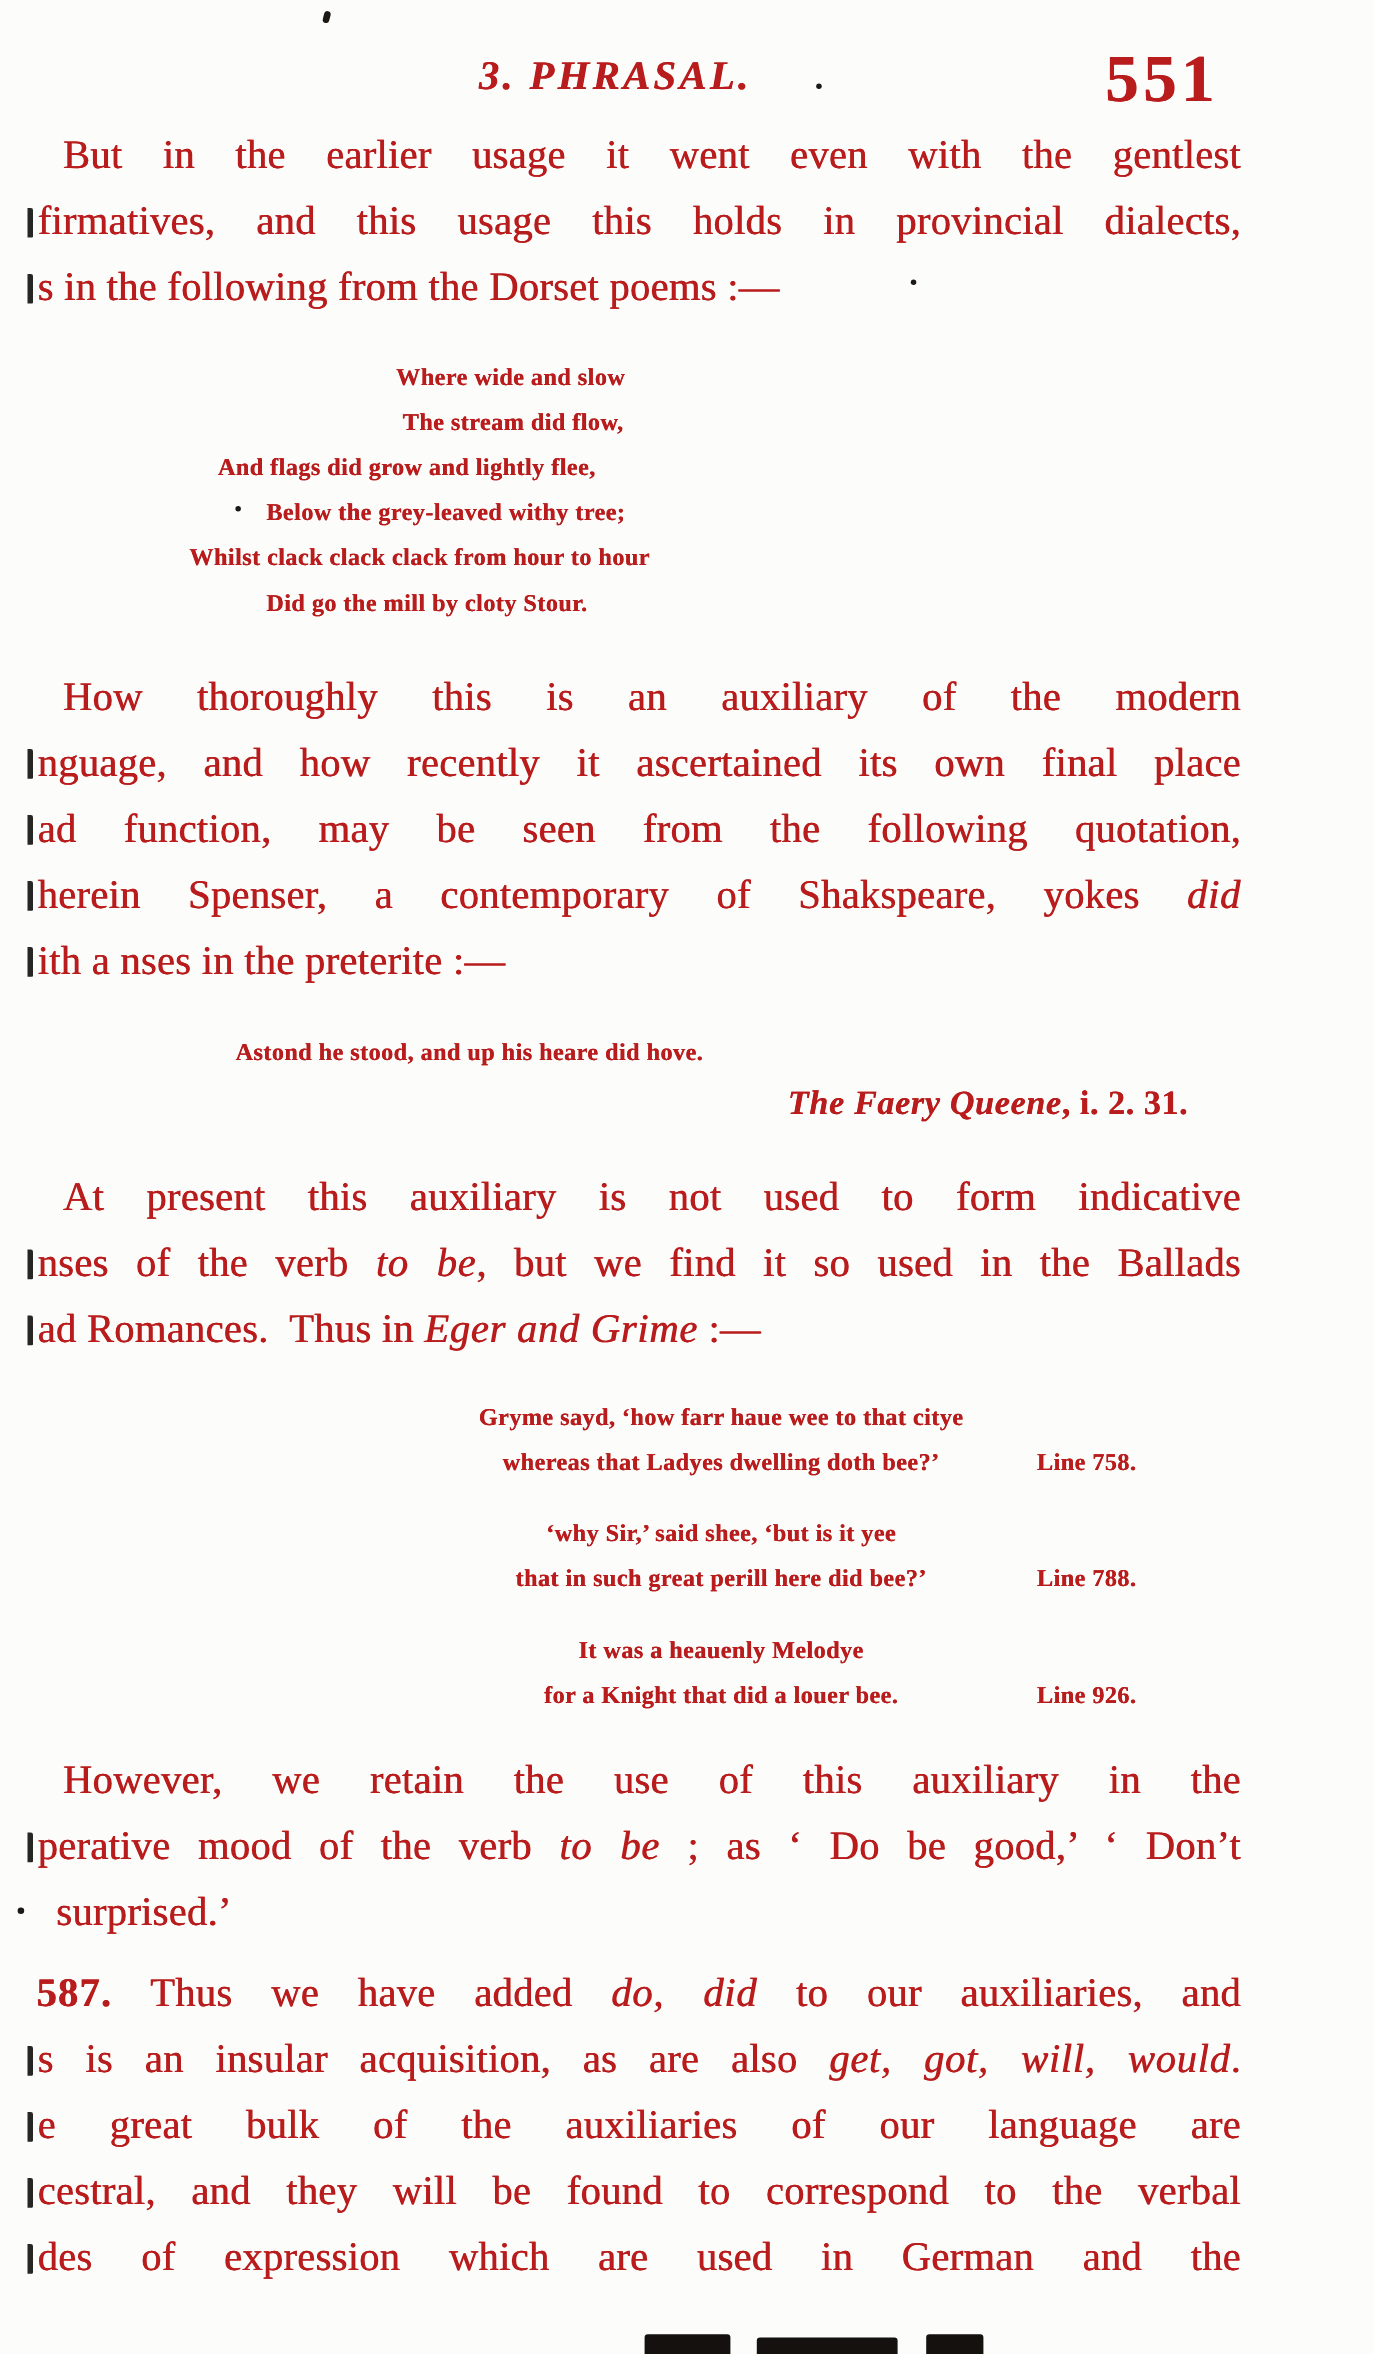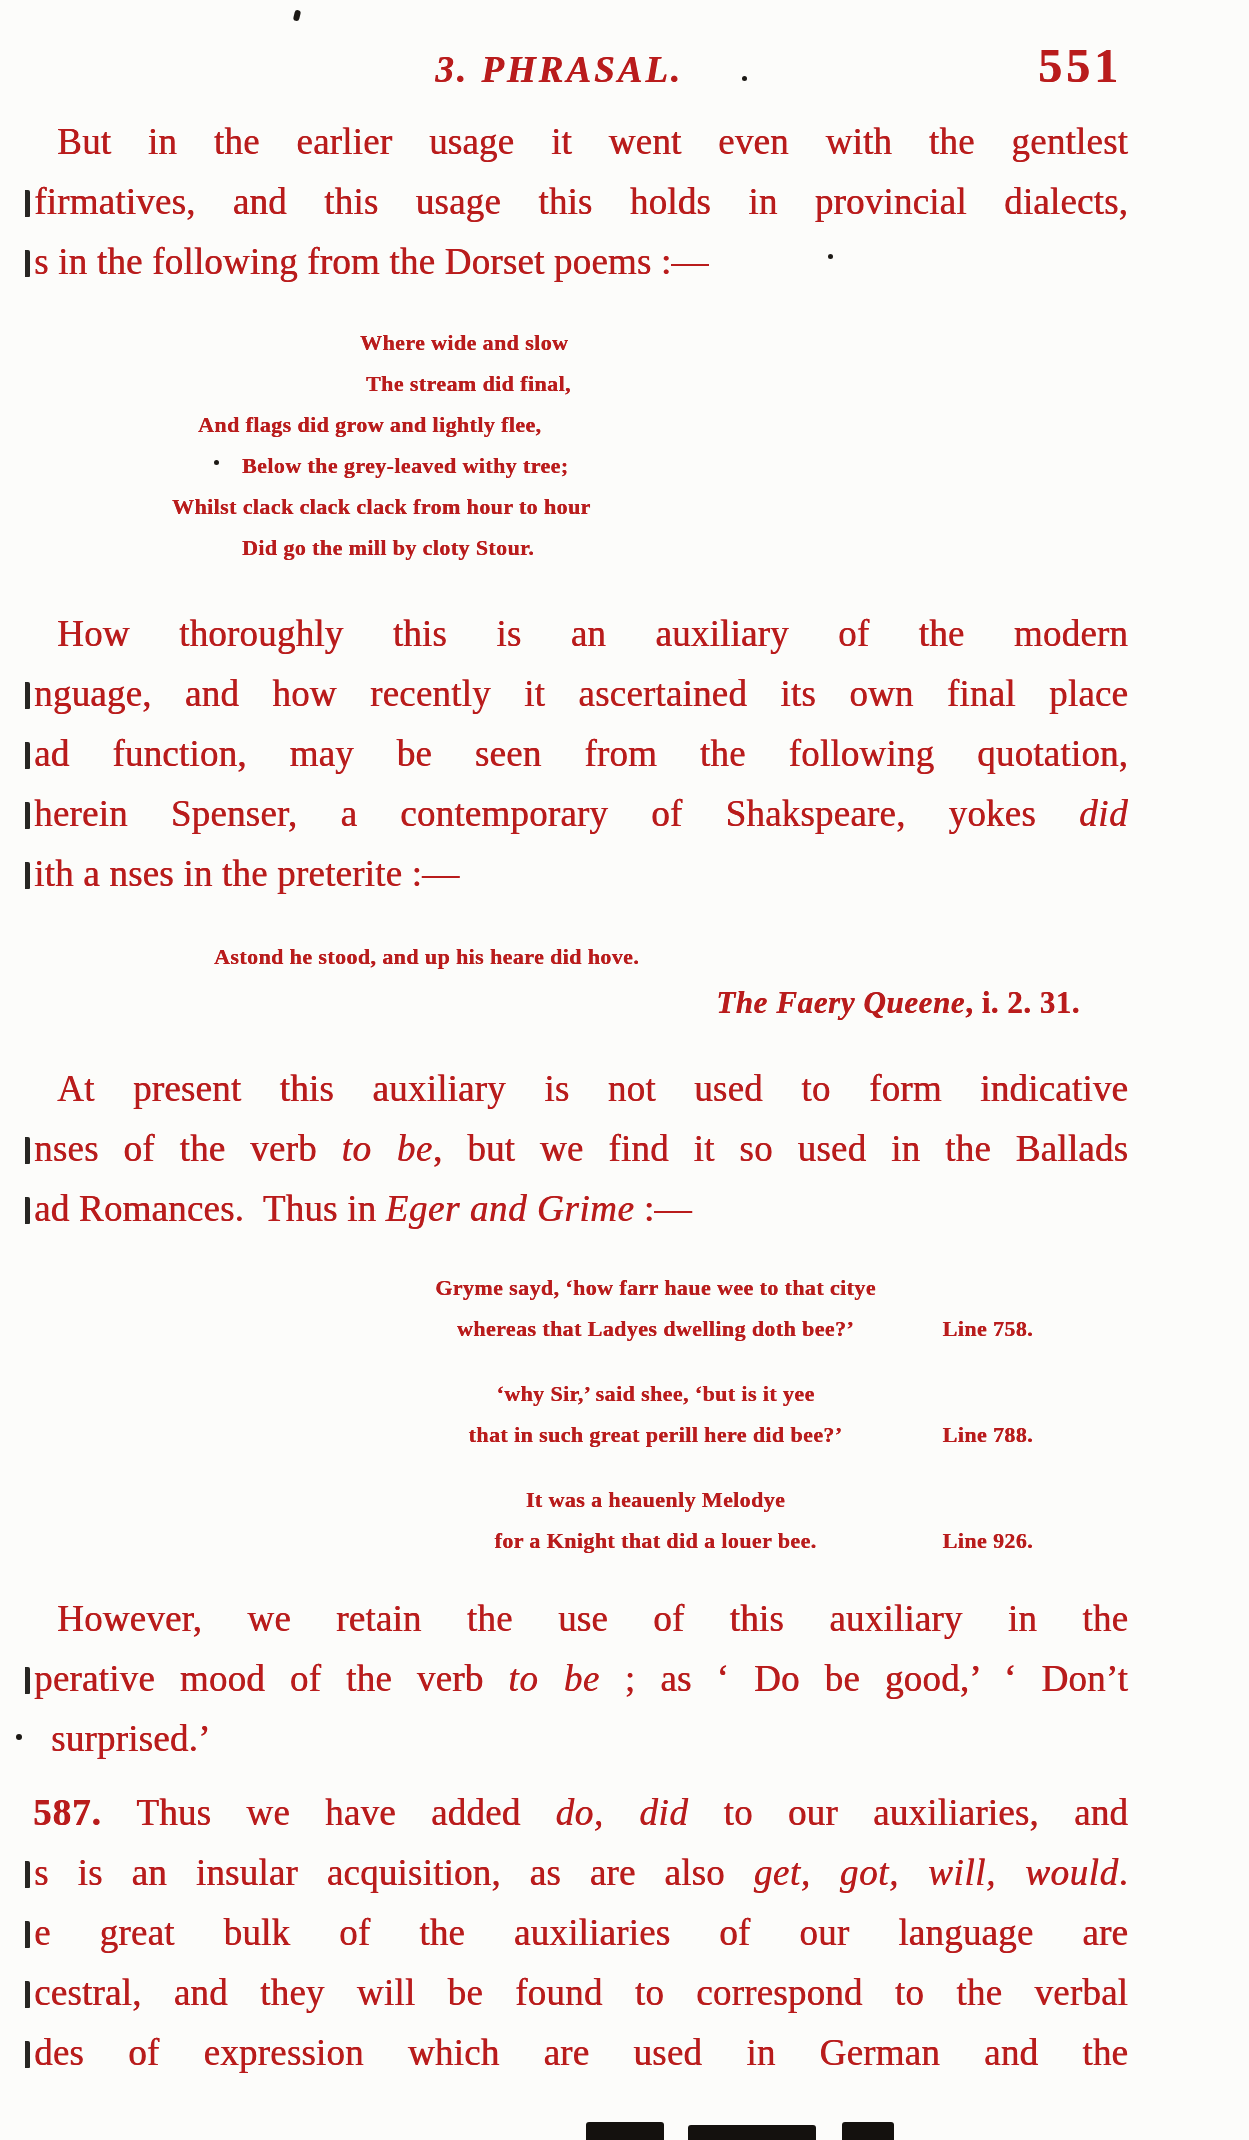--- a/index.html
+++ b/index.html
@@ -11,22 +11,22 @@
     font-family:"Liberation Serif","DejaVu Serif",serif;
     color:#b91c1c;
   }
   .header{position:absolute;top:38px;left:10px;width:1118px;height:66px;}
   .htitle{
     position:absolute;left:50%;transform:translateX(-54%);top:10px;
     font-style:italic;font-weight:bold;font-size:37px;letter-spacing:3px;
     text-shadow:0.5px 0 0 currentColor;
   }
   .hpage{
-    position:absolute;right:6px;top:0;
-    font-size:48px;font-weight:bold;letter-spacing:4px;
+    position:absolute;right:20px;top:0;
+    font-size:61px;font-weight:bold;letter-spacing:4px;
     text-shadow:0.5px 0 0 currentColor;
   }
   .body{position:absolute;top:112px;left:10px;width:1118px;}
   .line{
     font-size:37px;line-height:60px;letter-spacing:0.2px;
     text-shadow:0.55px 0 0 currentColor;
     margin-left:15px;
   }
   .j{text-align:justify;text-align-last:justify;}
   .indent{padding-left:32px;}
@@ -78,21 +78,21 @@
   <div class="body">
 
     <div class="para">
       <div class="line j indent">But in the earlier usage it went even with the gentlest</div>
       <div class="line j clip">firmatives, and this usage this holds in provincial dialects,</div>
       <div class="line clip">s in the following from the Dorset poems :—</div>
     </div>
 
     <div class="poem">
       <div class="pline" style="padding-left:350px">Where wide and slow</div>
-      <div class="pline" style="padding-left:356px">The stream did final,</div>
+      <div class="pline" style="padding-left:356px">The stream did flow,</div>
       <div class="pline" style="padding-left:188px">And flags did grow and lightly flee,</div>
       <div class="pline" style="padding-left:232px">Below the grey-leaved withy tree;</div>
       <div class="pline" style="padding-left:162px">Whilst clack clack clack from hour to hour</div>
       <div class="pline" style="padding-left:232px">Did go the mill by cloty Stour.</div>
     </div>
 
     <div class="para p2">
       <div class="line j indent">How thoroughly this is an auxiliary of the modern</div>
       <div class="line j clip">nguage, and how recently it ascertained its own final place</div>
       <div class="line j clip">ad function, may be seen from the following quotation,</div>

